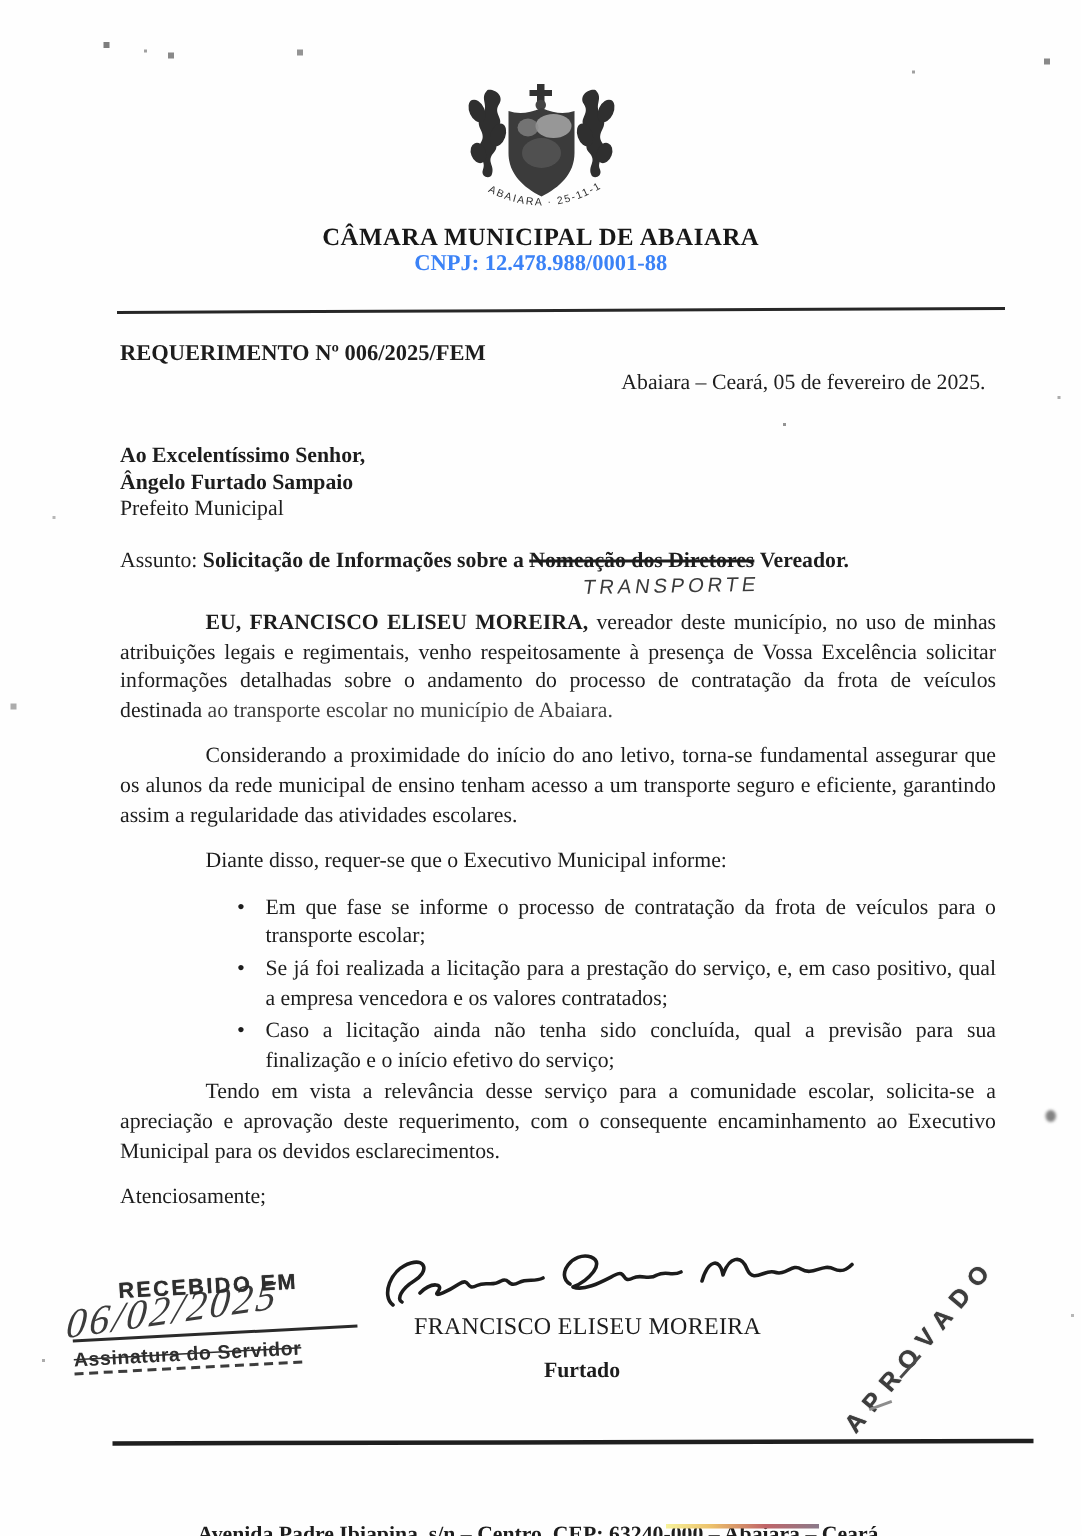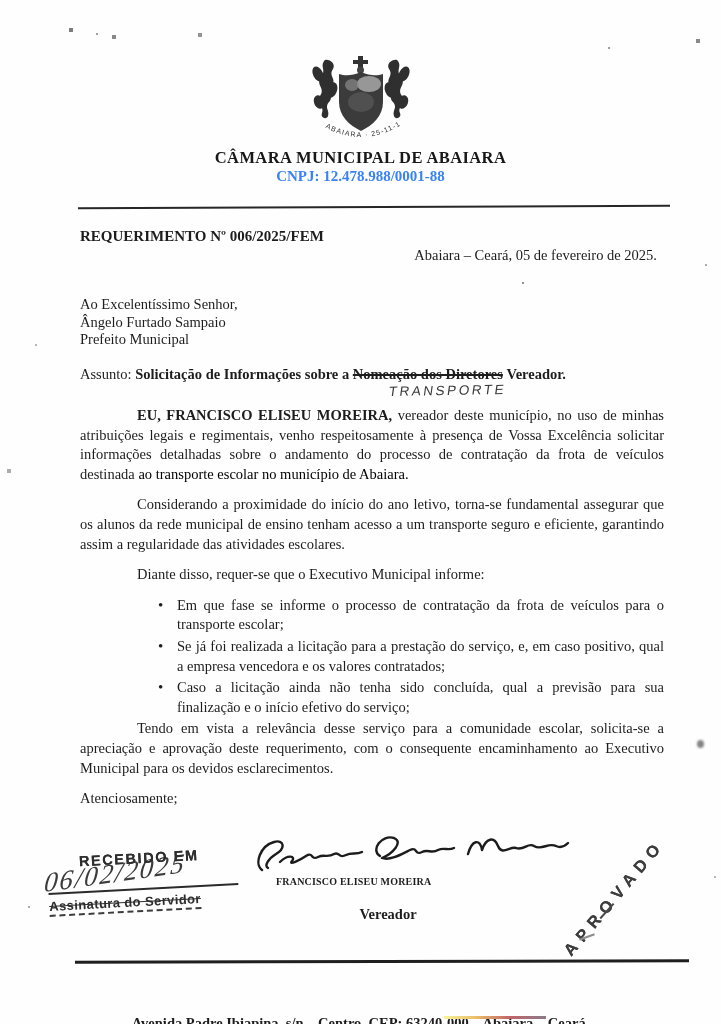--- a/index.html
+++ b/index.html
@@ -14,52 +14,52 @@
   .org-name{position:absolute;top:148px;left:0;width:100%;text-align:center;
     font-size:16.5px;font-weight:bold;letter-spacing:.4px;color:#181818;}
   .cnpj{position:absolute;top:168px;left:0;width:100%;text-align:center;
     font-size:15px;font-weight:bold;color:#3b82f6;}
   .rule-top{position:absolute;top:206px;left:78px;width:592px;height:2px;
     background:#272727;transform:rotate(-.25deg);}
   
   .doc-number{position:absolute;top:228px;left:80px;font-size:15px;font-weight:bold;}
   .dateline{position:absolute;top:247px;right:64px;font-size:14.5px;}
   .recipient{position:absolute;top:296px;left:80px;font-size:14.5px;line-height:17.5px;}
-  .recipient .b{font-weight:normal;}
+  .recipient .b{font-weight:bold;}
   .subject{position:absolute;top:366px;left:80px;font-size:14.5px;width:600px;}
   .subject .b{font-weight:bold;}
   .subject .struck{font-weight:bold;text-decoration:line-through;text-decoration-thickness:2.2px;}
   .handwrite-correction{position:absolute;top:383px;left:389px;
     font-family:"Liberation Sans", sans-serif;font-size:13.5px;letter-spacing:2.5px;
     color:#3a3a3a;transform:skewX(-9deg) rotate(-1deg);}
   
   .body{position:absolute;top:406px;left:80px;width:584px;font-size:14.5px;line-height:19.6px;}
   .body p{margin:0;text-align:justify;text-indent:57px;}
   .body p+p{margin-top:11px;}
   .body .lead{font-weight:bold;}
-  .faded{color:#000000;filter:blur(.2px);}
+  .faded{color:#404040;filter:blur(.2px);}
   .body ul{margin:11px 0 0 0;padding:0 0 0 97px;list-style:none;}
   .body li{position:relative;text-align:justify;margin-bottom:2px;}
   .body li::before{content:"\2022";position:absolute;left:-19px;top:0;font-size:15px;}
   .closing{margin-top:21px;margin-left:58px;text-indent:0 !important;text-align:left !important;}
   
   .sig-zone{position:absolute;top:828px;left:0;width:721px;height:140px;}
   .stamp-received{position:absolute;left:48px;top:22px;width:190px;
     font-family:"Liberation Sans", sans-serif;color:#2e2e2e;transform:rotate(-3deg);}
   .sr-title{margin-left:32px;font-size:14.5px;font-weight:bold;letter-spacing:1.6px;
     text-shadow:0 0 .5px #2e2e2e;}
   .sr-dateline{height:22px;border-bottom:2px solid #2b2b2b;position:relative;}
   .sr-handdate{position:absolute;left:-4px;top:-12px;width:200px;
     font-family:"Liberation Serif", serif;font-style:italic;font-size:27px;letter-spacing:2px;
     color:#2b2b2b;transform:rotate(-5deg) skewX(-14deg);opacity:.92;}
   .sr-caption{margin-top:4px;font-size:13px;font-weight:bold;letter-spacing:.4px;
     text-decoration:line-through;border-bottom:2px dashed #3c3c3c;display:inline-block;
     padding-bottom:1px;}
   .signature-svg{position:absolute;left:252px;top:0px;}
-  .sig-name{position:absolute;left:276px;top:48px;font-size:10px;font-weight:bold;letter-spacing:.2px;}
+  .sig-name{position:absolute;left:276px;top:48px;font-size:16px;font-weight:normal;letter-spacing:.2px;}
   .sig-role{position:absolute;left:276px;top:78px;width:224px;text-align:center;
     font-size:14.5px;font-weight:bold;}
   .stamp-approved{position:absolute;left:545px;top:12px;width:130px;height:120px;}
   .sa-text{position:absolute;left:-4px;top:48px;
     font-family:"Liberation Sans", sans-serif;font-size:16.5px;font-weight:bold;
     letter-spacing:6.5px;color:#3d3d3d;transform:rotate(-50deg);
     text-shadow:0 0 .6px #444;white-space:nowrap;}
   .sa-slash{position:absolute;left:52px;top:70px;width:20px;height:2.2px;background:#4a4a4a;
     transform:rotate(-48deg);}
   .sa-mark{position:absolute;left:34px;top:96px;width:16px;height:2px;background:#8d8d8d;
@@ -176,21 +176,21 @@
     </div>
 
     <svg class="signature-svg" width="320" height="56" viewBox="0 0 320 56">
       <path d="M10,42 C2,36 8,18 22,14 C32,11 34,20 24,26 C16,31 12,38 16,40
                M28,34 C36,26 44,28 40,33 C36,38 48,32 54,28 C62,23 58,33 66,29 C72,26 76,30 82,26 C88,23 86,31 94,27 C100,24 104,27 110,24
                M128,28 C118,22 130,6 142,10 C152,14 140,26 130,30 C138,33 150,26 158,22 C166,18 162,28 170,24 C176,21 180,26 186,22 C192,19 196,23 202,20
                M216,26 C220,12 228,10 230,22 C234,10 242,8 246,18 C250,28 258,18 264,20 C272,23 276,14 282,18 C290,23 296,14 304,18 C310,21 314,17 316,15" fill="none" stroke="#1c1c1c" stroke-width="2.4" stroke-linecap="round" stroke-linejoin="round"></path>
     </svg>
 
     <div class="sig-name">FRANCISCO ELISEU MOREIRA</div>
-    <div class="sig-role">Vereador</div>
+    <div class="sig-role">Furtado</div>
 
     <div class="stamp-approved">
       <div class="sa-text">APROVADO</div>
       <div class="sa-slash"></div>
       <div class="sa-mark"></div>
     </div>
 
   </div>
 
   <div class="rule-bottom"></div>

